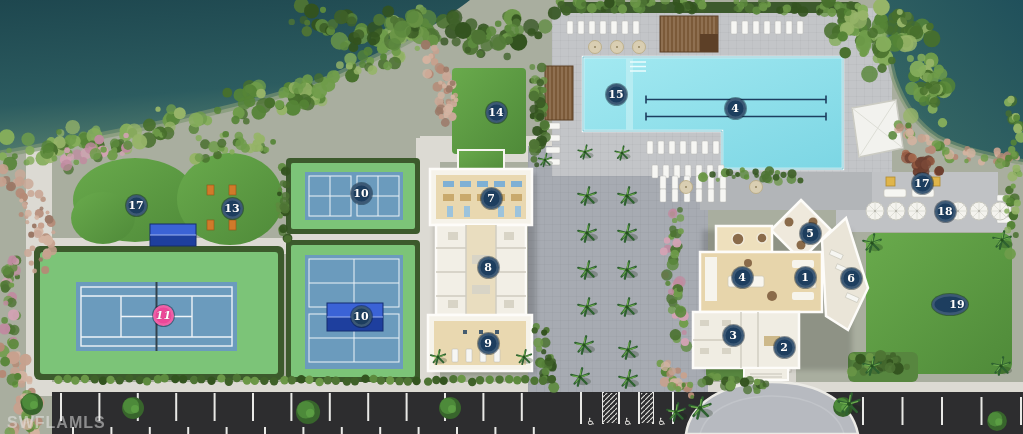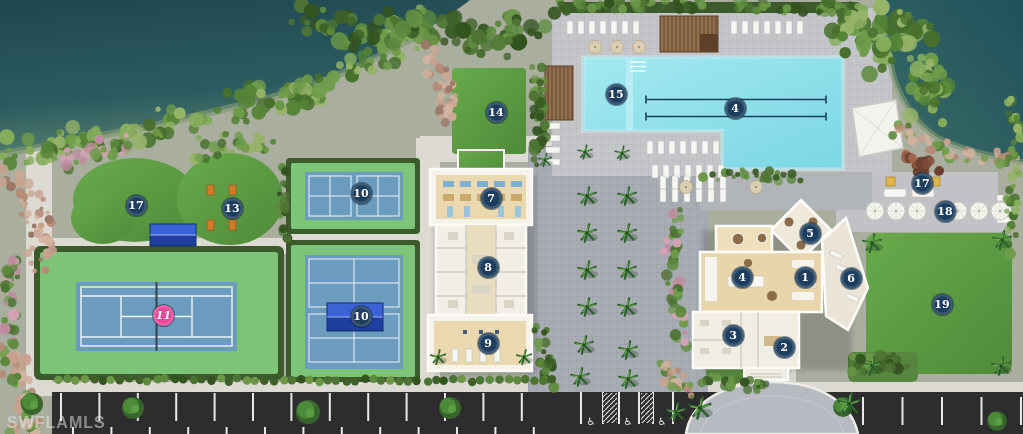--- a/index.html
+++ b/index.html
@@ -1549,16 +1549,16 @@
       <div class="marker" style="left: 342.5px; top: 182.5px; background: rgb(29, 62, 95); color: rgb(255, 255, 255);">10</div>
       <div class="marker" style="left: 342.5px; top: 305.5px; background: rgb(29, 62, 95); color: rgb(255, 255, 255);">10</div>
       <div class="marker" style="left: 145px; top: 304.5px; background: #ec4899; color: rgb(255, 255, 255); font-style: italic;">11</div>
       <div class="marker" style="left: 117.5px; top: 194.5px; background: rgb(29, 62, 95); color: rgb(255, 255, 255);">17</div>
       <div class="marker" style="left: 213.5px; top: 197.5px; background: rgb(29, 62, 95); color: rgb(255, 255, 255);">13</div>
       <div class="marker" style="left: 477.5px; top: 101.5px; background: rgb(29, 62, 95); color: rgb(255, 255, 255);">14</div>
       <div class="marker" style="left: 597.5px; top: 83.5px; background: rgb(29, 62, 95); color: rgb(255, 255, 255);">15</div>
       <div class="marker" style="left: 716.5px; top: 97.5px; background: rgb(29, 62, 95); color: rgb(255, 255, 255);">4</div>
       <div class="marker" style="left: 903.5px; top: 172.5px; background: rgb(29, 62, 95); color: rgb(255, 255, 255); text-align: right;">17</div>
       <div class="marker" style="left: 926.5px; top: 200.5px; background: rgb(29, 62, 95); color: rgb(255, 255, 255); text-align: right;">18</div>
-      <div class="marker" style="left: 923.5px; top: 293.5px; background: rgb(29, 62, 95); color: rgb(255, 255, 255);">19</div>
+      <div class="marker" style="left: 923.5px; top: 293.5px; background: rgb(29, 62, 95); color: rgb(255, 255, 255); padding-left: 15px;">19</div>
     </div>
 <div class="watermark">SWFLAMLS</div>
 </div>
 
 </body></html>

